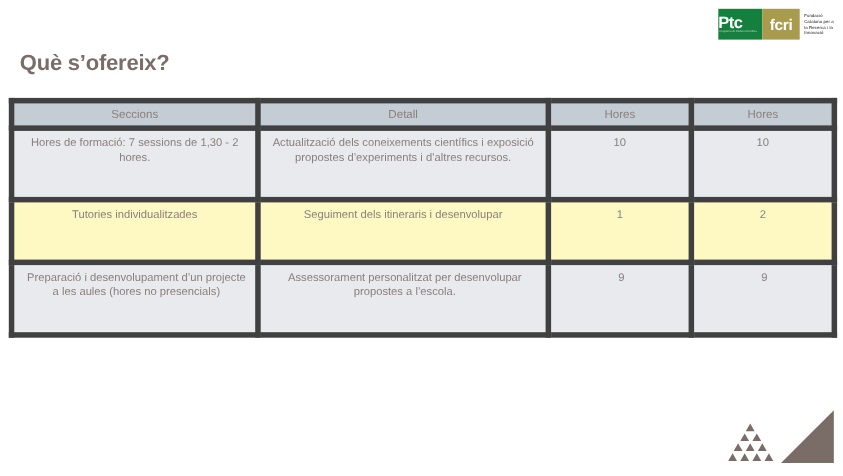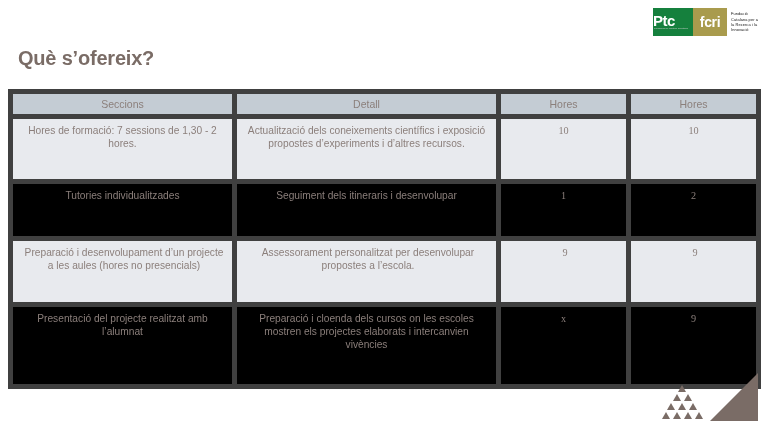--- a/index.html
+++ b/index.html
@@ -119,28 +119,28 @@
     padding: 3px 8px;
     vertical-align: middle;
     height: 14px;
   }
   col.c-sec  { width: 224px; }
   col.c-det  { width: 264px; }
   col.c-h1   { width: 130px; }
   col.c-h2   { width: 130px; }
 
   tr.band-light td { background: #e8eaee; }
-  tr.band-dark  td { background: #000000; }
+  tr.band-dark  td { background: #fef9c3; }
 
   tr.r1 td { height: 50px; }
   tr.r2 td { height: 42px; }
   tr.r3 td { height: 51px; padding-left: 11px; }
   tr.r4 td { height: 67px; }
 
-  td.num { vertical-align: middle; font-family: Liberation Serif, serif; }
+  td.num { vertical-align: middle; }
 
   
   .deco {
     position: absolute;
     right: 0;
     bottom: 0;
     width: 120px;
     height: 80px;
   }
   .deco-tri {
@@ -222,26 +222,20 @@
         <td>Seguiment dels itineraris i desenvolupar</td>
         <td class="num">1</td>
         <td class="num">2</td>
       </tr>
       <tr class="band-light r3">
         <td>Preparació i desenvolupament d’un projecte a les aules (hores no presencials)</td>
         <td>Assessorament personalitzat per desenvolupar propostes a l’escola.</td>
         <td class="num">9</td>
         <td class="num">9</td>
       </tr>
-      <tr class="band-dark r4">
-        <td>Presentació del projecte realitzat amb l’alumnat</td>
-        <td>Preparació i cloenda dels cursos on les escoles mostren els projectes elaborats i intercanvien vivències</td>
-        <td class="num">x</td>
-        <td class="num">9</td>
-      </tr>
     </tbody>
   </table>
 </div>
 
 <div class="deco">
   <div class="deco-tri"></div>
   <div class="pyramid">
     <div class="pyr-row">
         <span class="mini-tri"></span>
       </div>

